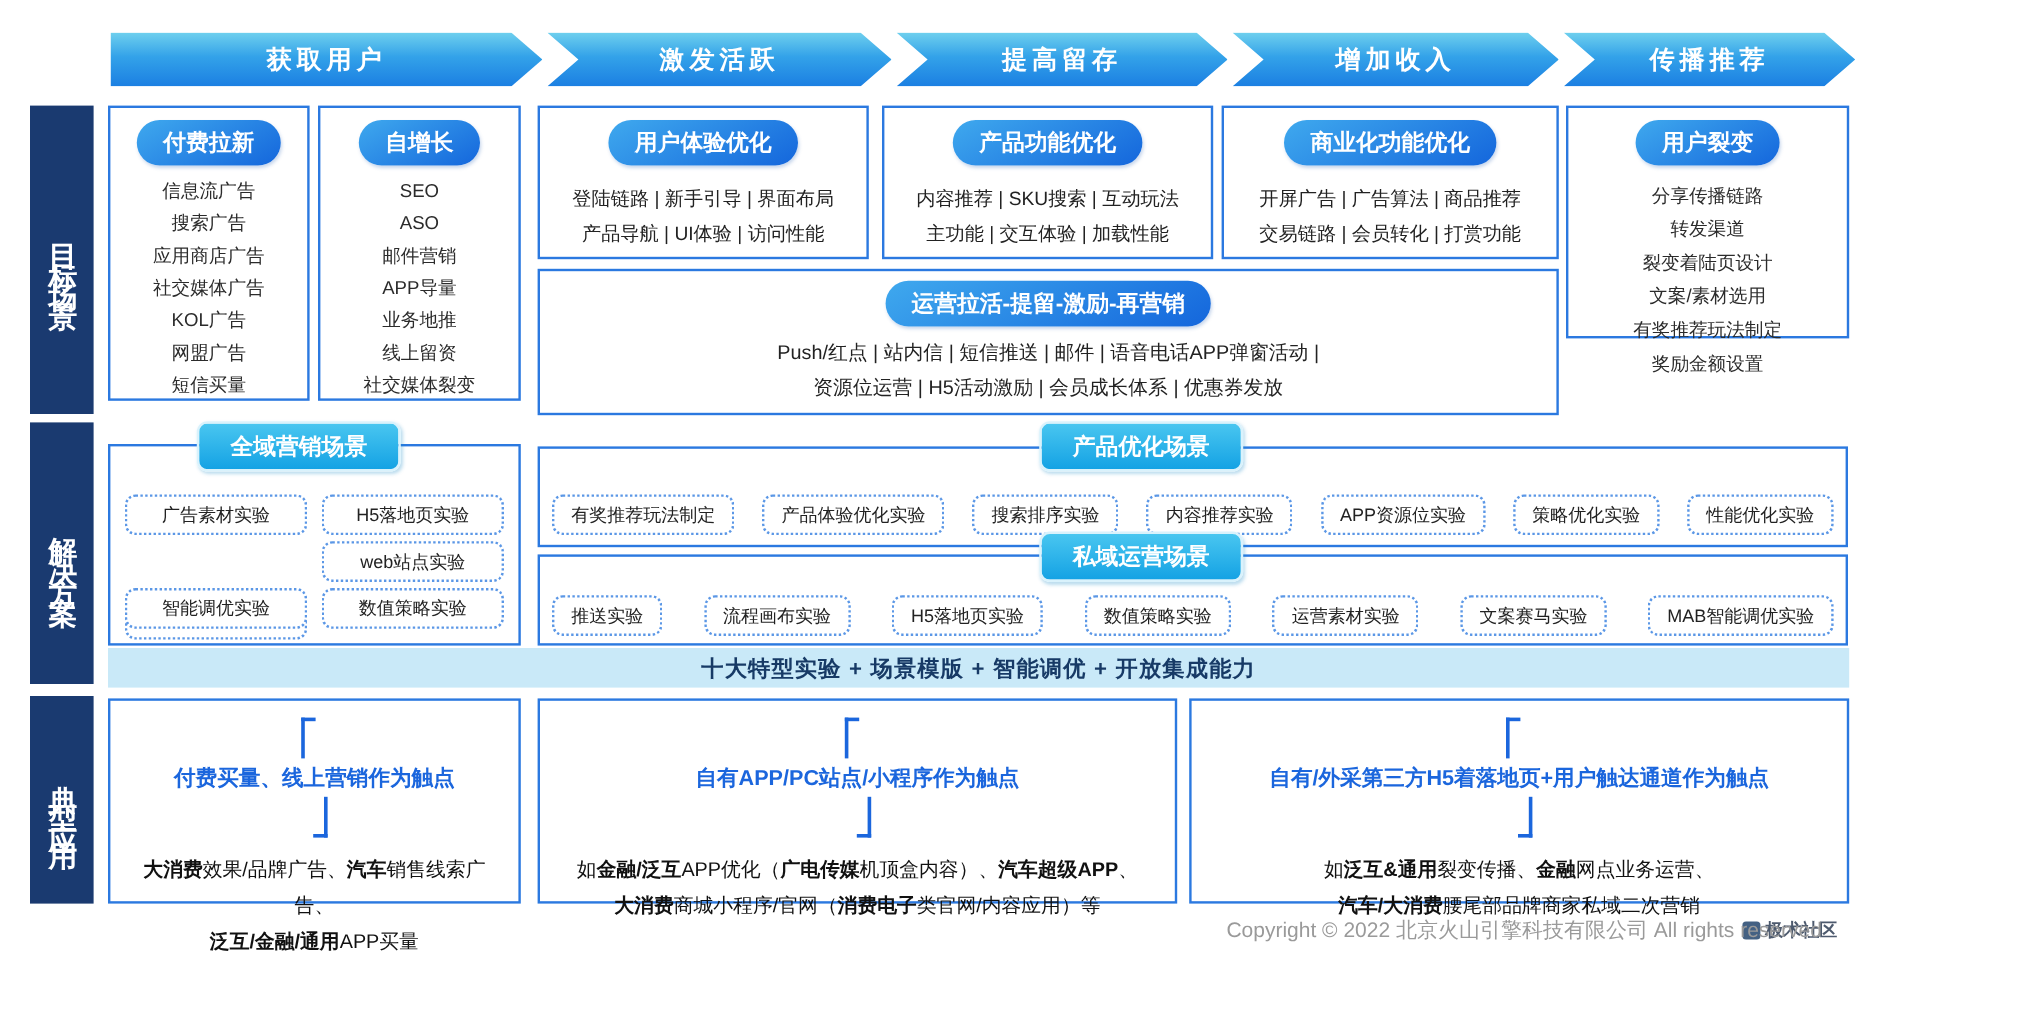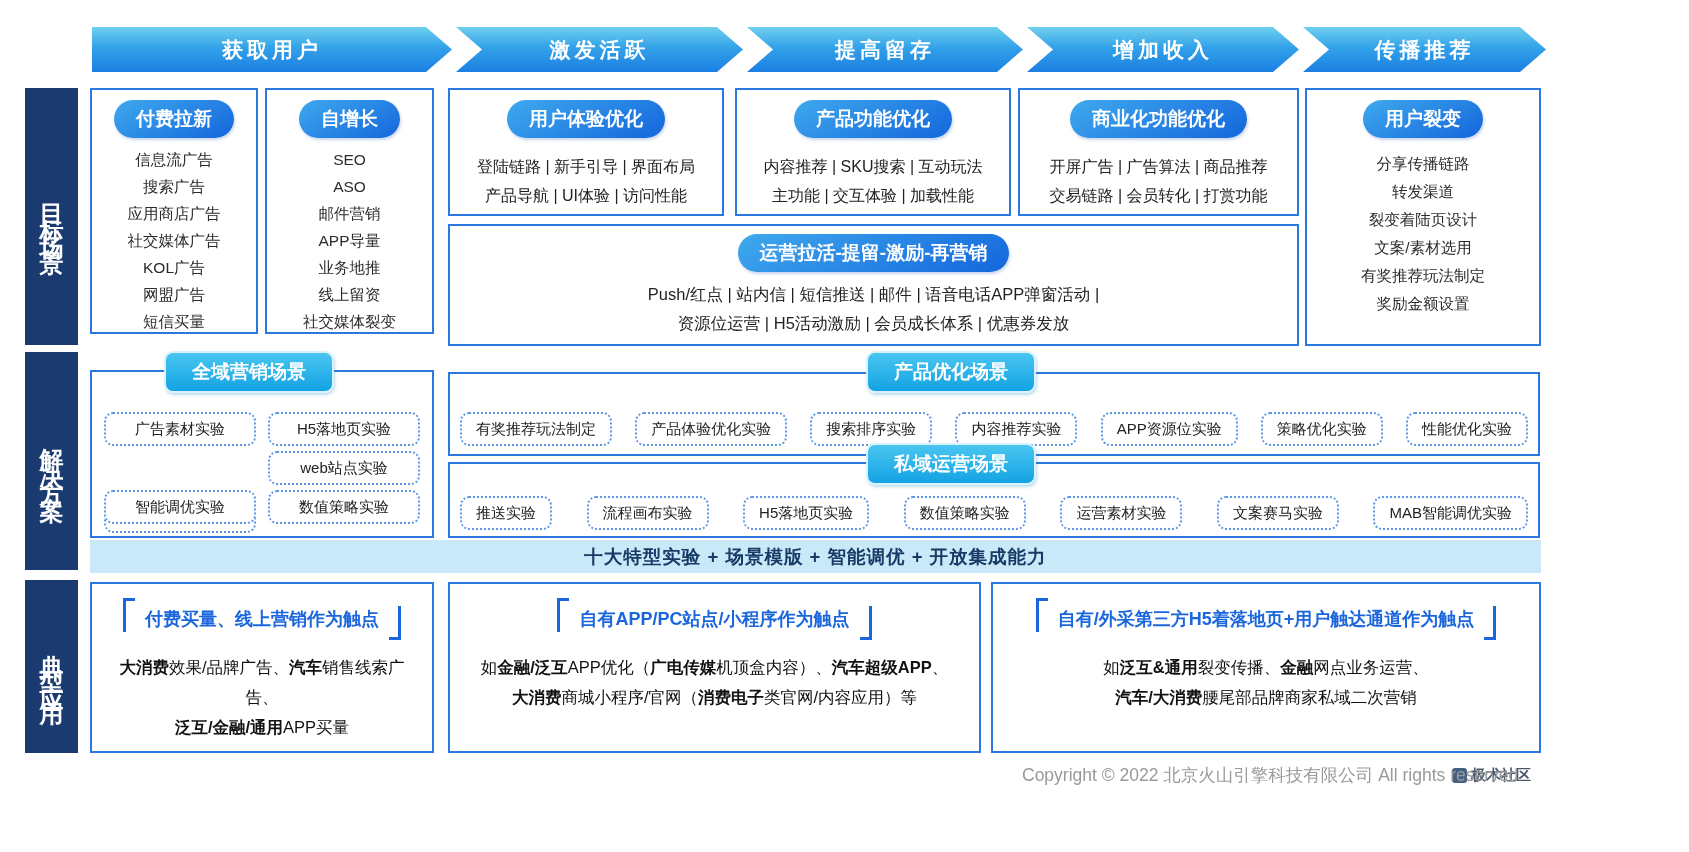--- a/index.html
+++ b/index.html
@@ -50,21 +50,21 @@
     color:#222; font-size:15px; display:flex; align-items:center; justify-content:center;
     padding:0 14px; height:34px; white-space:nowrap; }
   .chip-abs { position:absolute; }
   .chip-flexrow { position:absolute; display:flex; justify-content:space-between; }
 
   .cap-strip { position:absolute; left:90px; top:540px; width:1451px; height:33px;
     background:#c9e9f8; display:flex; align-items:center; justify-content:center;
     font-weight:700; font-size:18.5px; color:#173a66; letter-spacing:1px; }
 
   
-  .app-head { margin-top:18px; display:flex; align-items:center; justify-content:center; }
+  .app-head { margin-top:18px; display:flex; align-items:center; justify-content:center;flex-direction:column; }
   .app-title { color:#1b66dd; font-weight:700; font-size:18px; white-space:nowrap; }
   .blt { width:12px; height:34px; border-left:3px solid #1b66dd; border-top:3px solid #1b66dd;
     margin-right:10px; transform:translateY(-4px); }
   .brb { width:12px; height:34px; border-right:3px solid #1b66dd; border-bottom:3px solid #1b66dd;
     margin-left:10px; transform:translateY(4px); }
   .app-body { margin-top:16px; text-align:center; font-size:16.5px; line-height:30px; color:#111; padding:0 12px; }
   .b { font-weight:700; }
 
   
   .copyright { position:absolute; top:763px; left:1022px; font-size:17.5px; color:#9a9a9a; }
@@ -147,21 +147,21 @@
   <div class="obox" style="left:1018px;top:88px;width:281px;height:128px;">
     <div class="pill-row">
         <span class="pill">商业化功能优化</span>
       </div>
     <div class="plines">
       <div>开屏广告 | 广告算法 | 商品推荐</div>
       <div>交易链路 | 会员转化 | 打赏功能</div>
     </div>
   </div>
 
-  <div class="obox" style="left:1305px;top:88px;width:236px;height:258px;">
+  <div class="obox" style="left:1305px;top:88px;width:236px;height:194px;">
     <div class="pill-row">
         <span class="pill">用户裂变</span>
       </div>
     <div class="vlist" style="line-height:28px;margin-top:12px;">
       <div>分享传播链路</div>
       <div>转发渠道</div>
       <div>裂变着陆页设计</div>
       <div>文案/素材选用</div>
       <div>有奖推荐玩法制定</div>
       <div>奖励金额设置</div>

